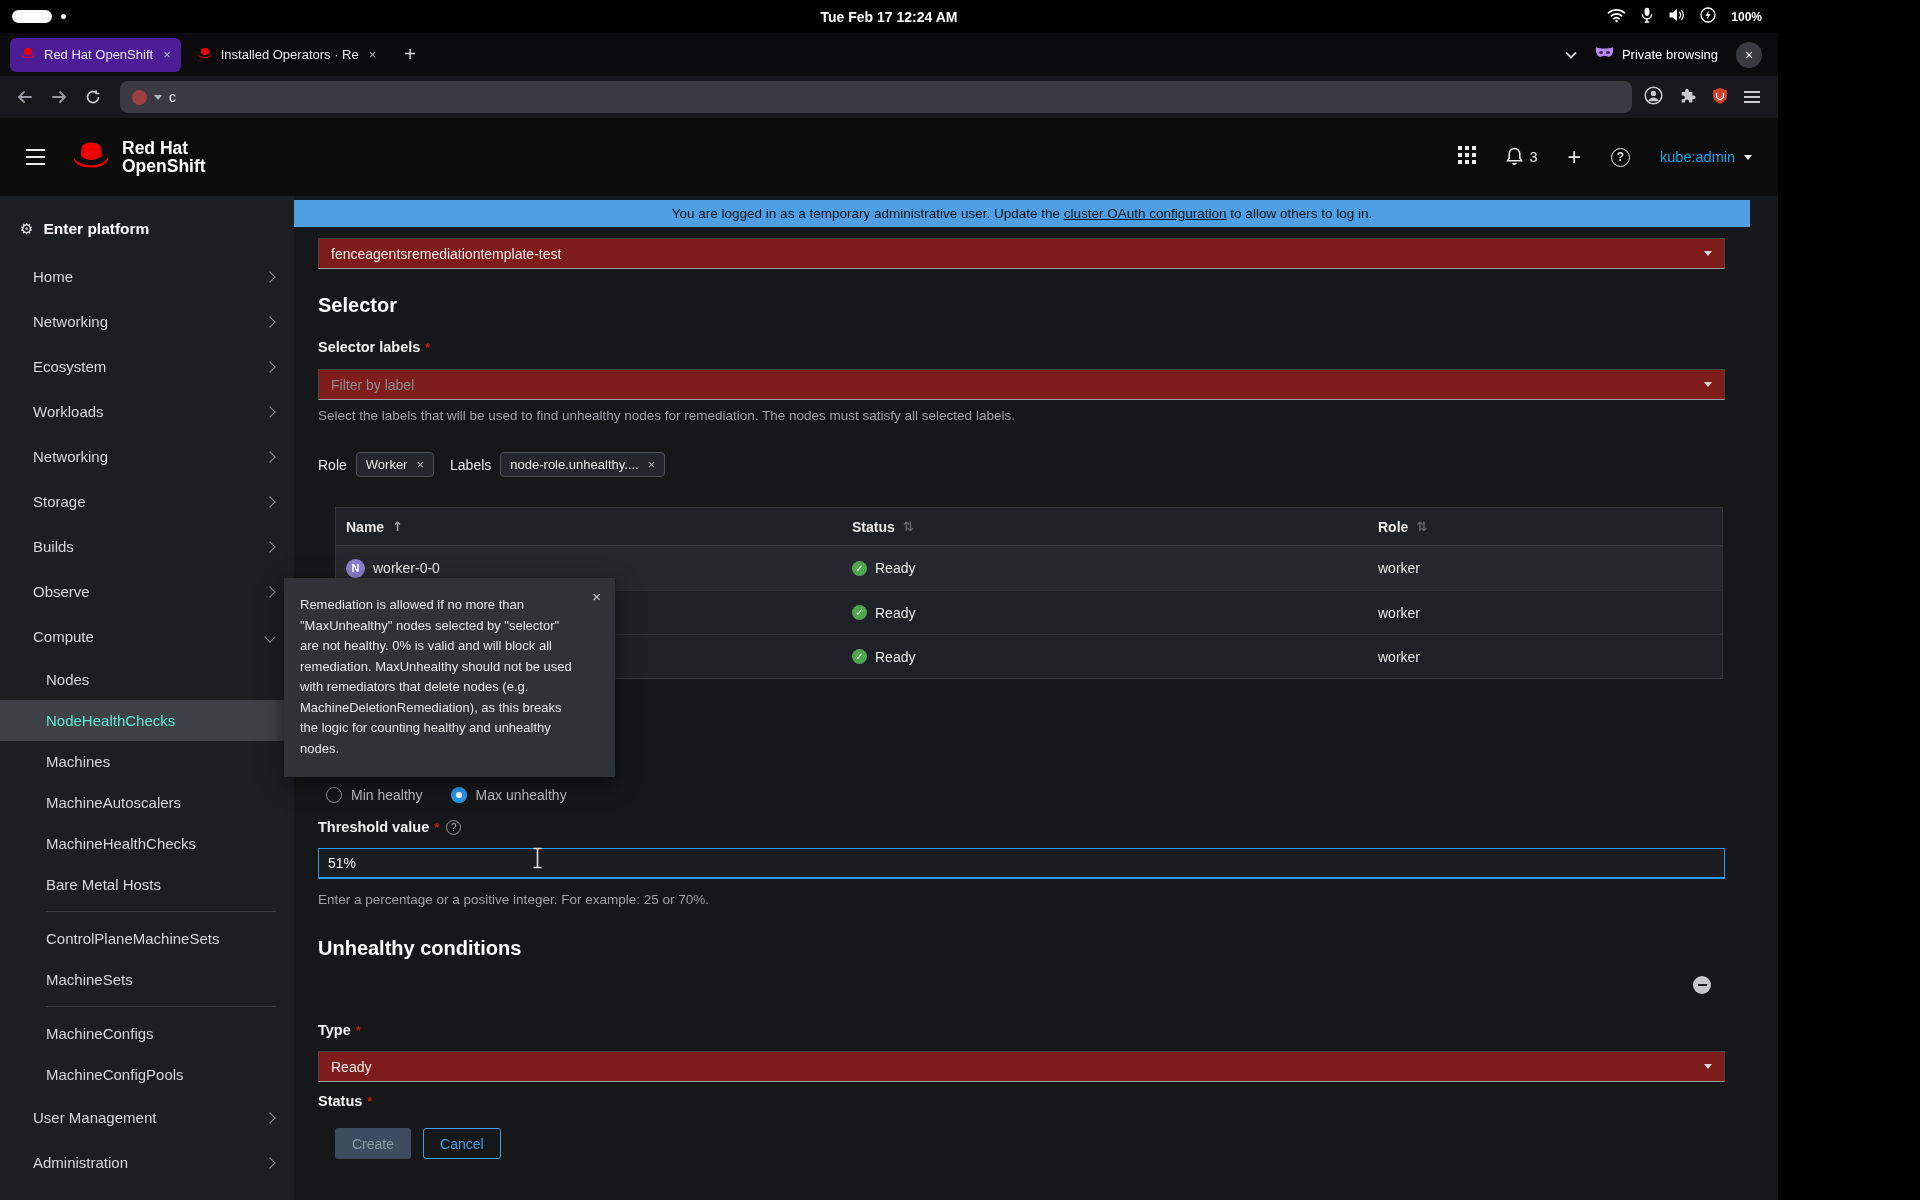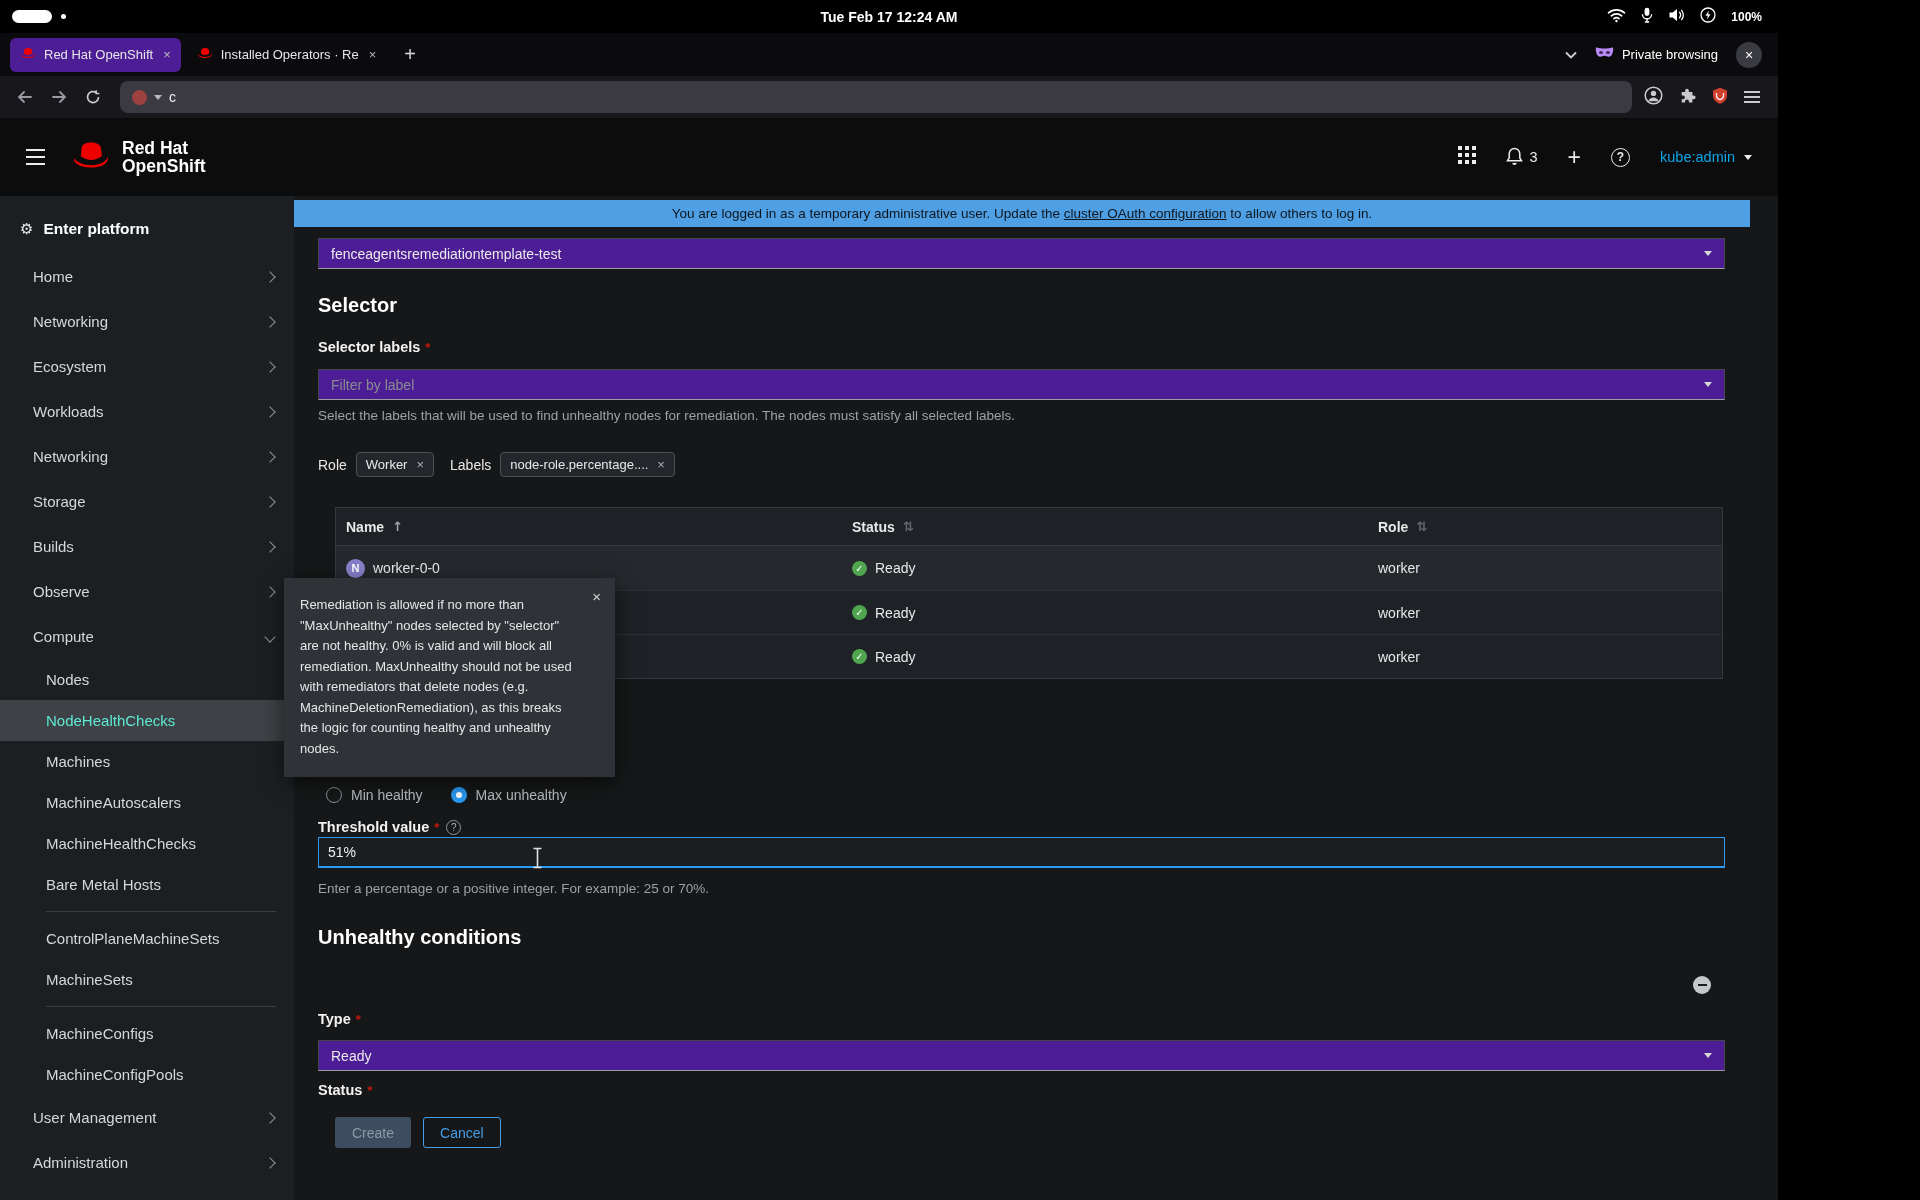--- a/index.html
+++ b/index.html
@@ -62,21 +62,21 @@
   .sub-item.selected{background:#3e4145;color:#5eead4}
   .nav-divider{height:1px;background:#3a3d41;margin:6px 18px 6px 46px}
   .chev{width:8px;height:8px;border-right:1.7px solid #8f9296;border-bottom:1.7px solid #8f9296;transform:rotate(-45deg);flex:0 0 auto}
   .chev.down{transform:rotate(45deg)}
 
   
   .content{flex:1;position:relative;display:flex;flex-direction:column;min-width:0;background:#161718;padding-right:28px}
   .banner{margin-top:4px;height:27px;background:#4e9fe3;color:#10161d;font-size:13.5px;display:flex;align-items:center;justify-content:center;white-space:pre}
   .banner .lnk{text-decoration:underline}
   .form{padding:0 25px 0 24px}
-  .pf-select{height:31px;background:#4c1d95;border:1px solid #43464b;border-bottom-color:#9a9da1;display:flex;align-items:center;justify-content:space-between;padding:0 12px;font-size:14px;color:#eaeaea}
+  .pf-select{height:31px;background:#7f1d1d;border:1px solid #43464b;border-bottom-color:#9a9da1;display:flex;align-items:center;justify-content:space-between;padding:0 12px;font-size:14px;color:#eaeaea}
   .pf-select .ph{color:#8a8d90}
   .sel-caret{width:0;height:0;border-left:4.5px solid transparent;border-right:4.5px solid transparent;border-top:5.5px solid #d8d8d8}
   .section-h{font-size:20px;font-weight:700;color:#fff;line-height:25px}
   .field-label{font-size:14.5px;font-weight:700;color:#f2f2f2;line-height:17px;display:flex;align-items:center}
   .req{color:#c9190b;margin-left:5px;font-size:13px}
   .help-text{font-size:13.5px;color:#9ca1a5;line-height:16px}
   .chips-row{display:flex;align-items:center;gap:16px;font-size:14px}
   .chip-group{display:flex;align-items:center;gap:9px}
   .chip{display:inline-flex;align-items:center;gap:9px;border:1px solid #4d5156;background:#23262a;border-radius:4px;padding:4px 9px;font-size:13px;color:#e8e8e8}
   .chip-x{color:#aeb2b6;font-size:13px}
@@ -119,21 +119,21 @@
 
   
   .m-name{margin-top:11px}
   .m-selh{margin-top:24px}
   .m-sellab{margin-top:21px}
   .m-filter{margin-top:13px}
   .m-selhelp{margin-top:8px}
   .m-chips{margin-top:28px}
   .m-table{margin-top:30px}
   .m-thrlab{margin-top:14px}
-  .m-input{margin-top:1px;position:relative}
+  .m-input{margin-top:12px;position:relative}
   .m-thrhelp{margin-top:13px}
   .m-unh{margin-top:28px}
   .m-typelab{margin-top:61px}
   .m-typesel{margin-top:12px}
   .m-statuslab{margin-top:11px}
   .m-footer{margin-top:18px}
 </style>
 </head>
 <body>
 
@@ -404,21 +404,21 @@
             <div class="chip-group">
               <span>Role</span>
               <span class="chip">
                 <span>Worker</span>
                 <span class="chip-x">×</span>
               </span>
             </div>
             <div class="chip-group">
               <span>Labels</span>
               <span class="chip">
-                <span>node-role.percentage....</span>
+                <span>node-role.unhealthy....</span>
                 <span class="chip-x">×</span>
               </span>
             </div>
           </div>
 
           <div class="node-table m-table">
             <div class="t-head">
               <div class="t-col c-name">
                   <span>Name</span>
                   <span class="sort">↑</span>

